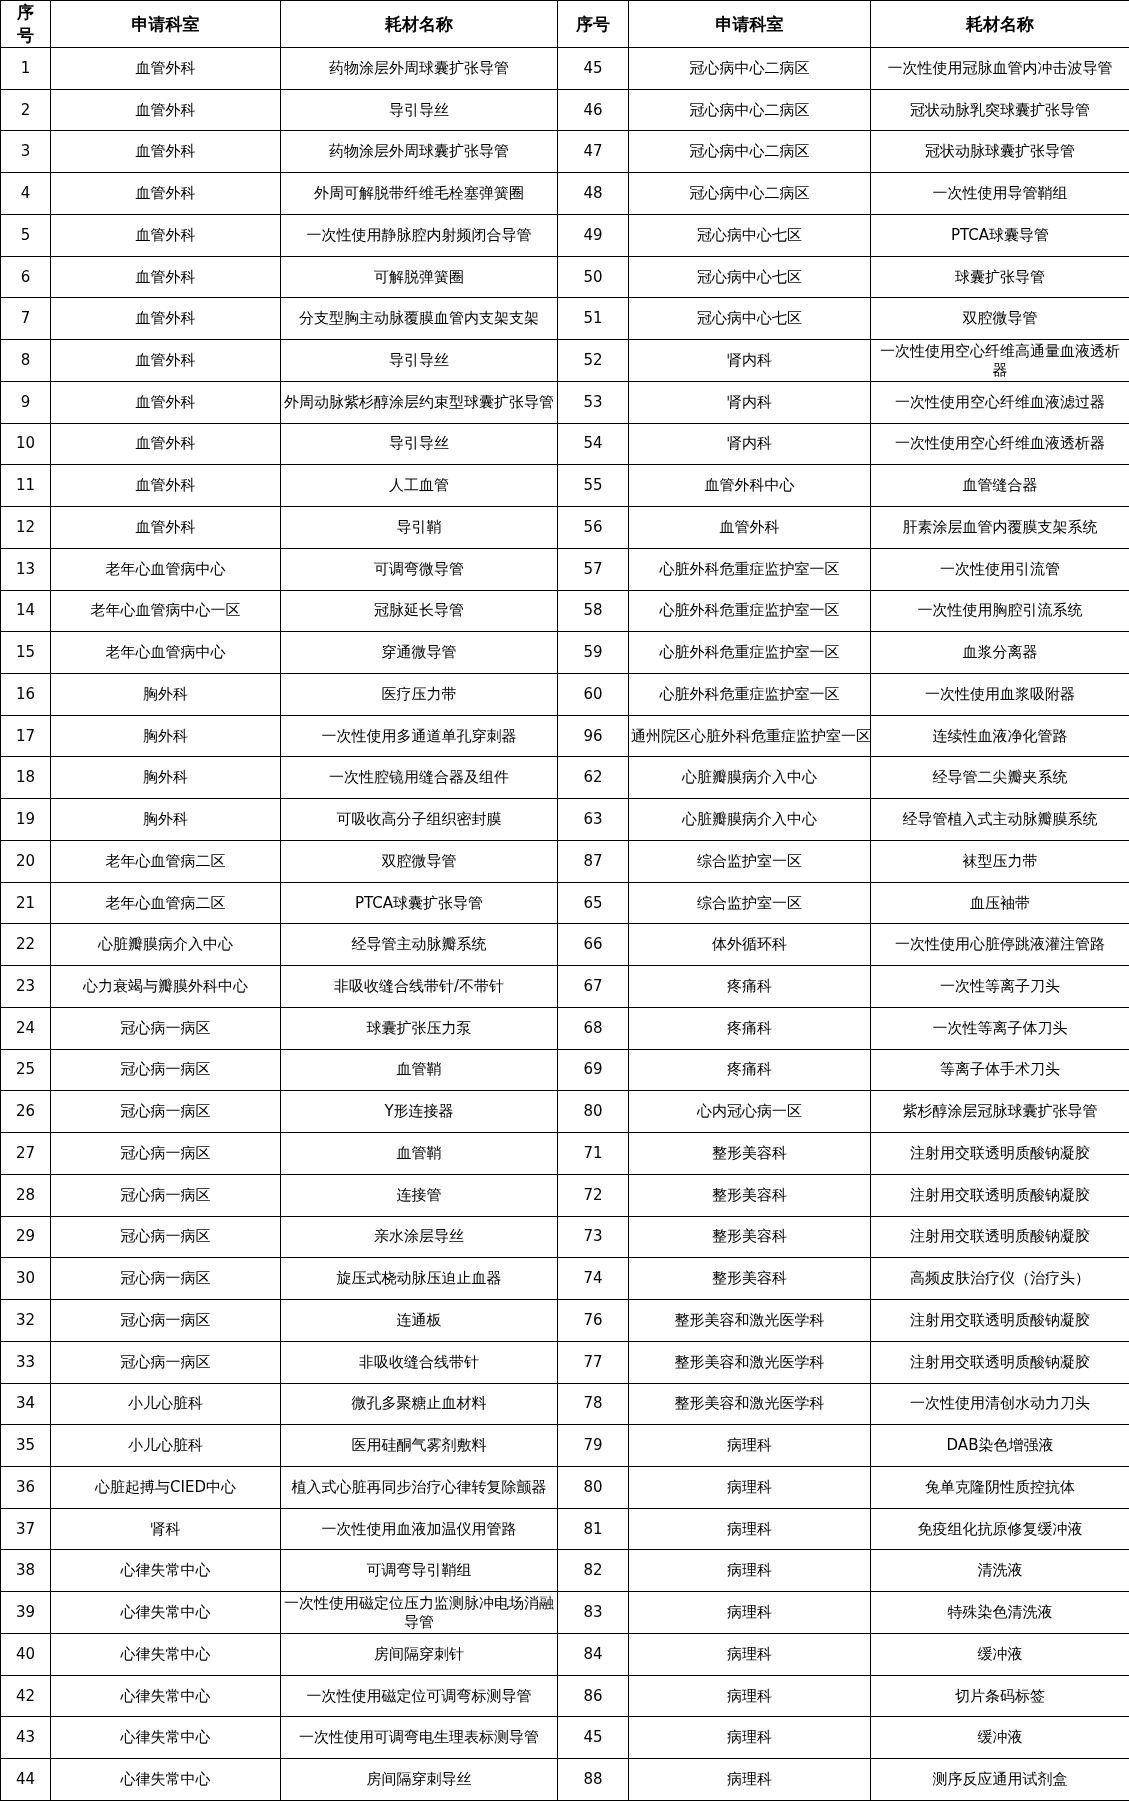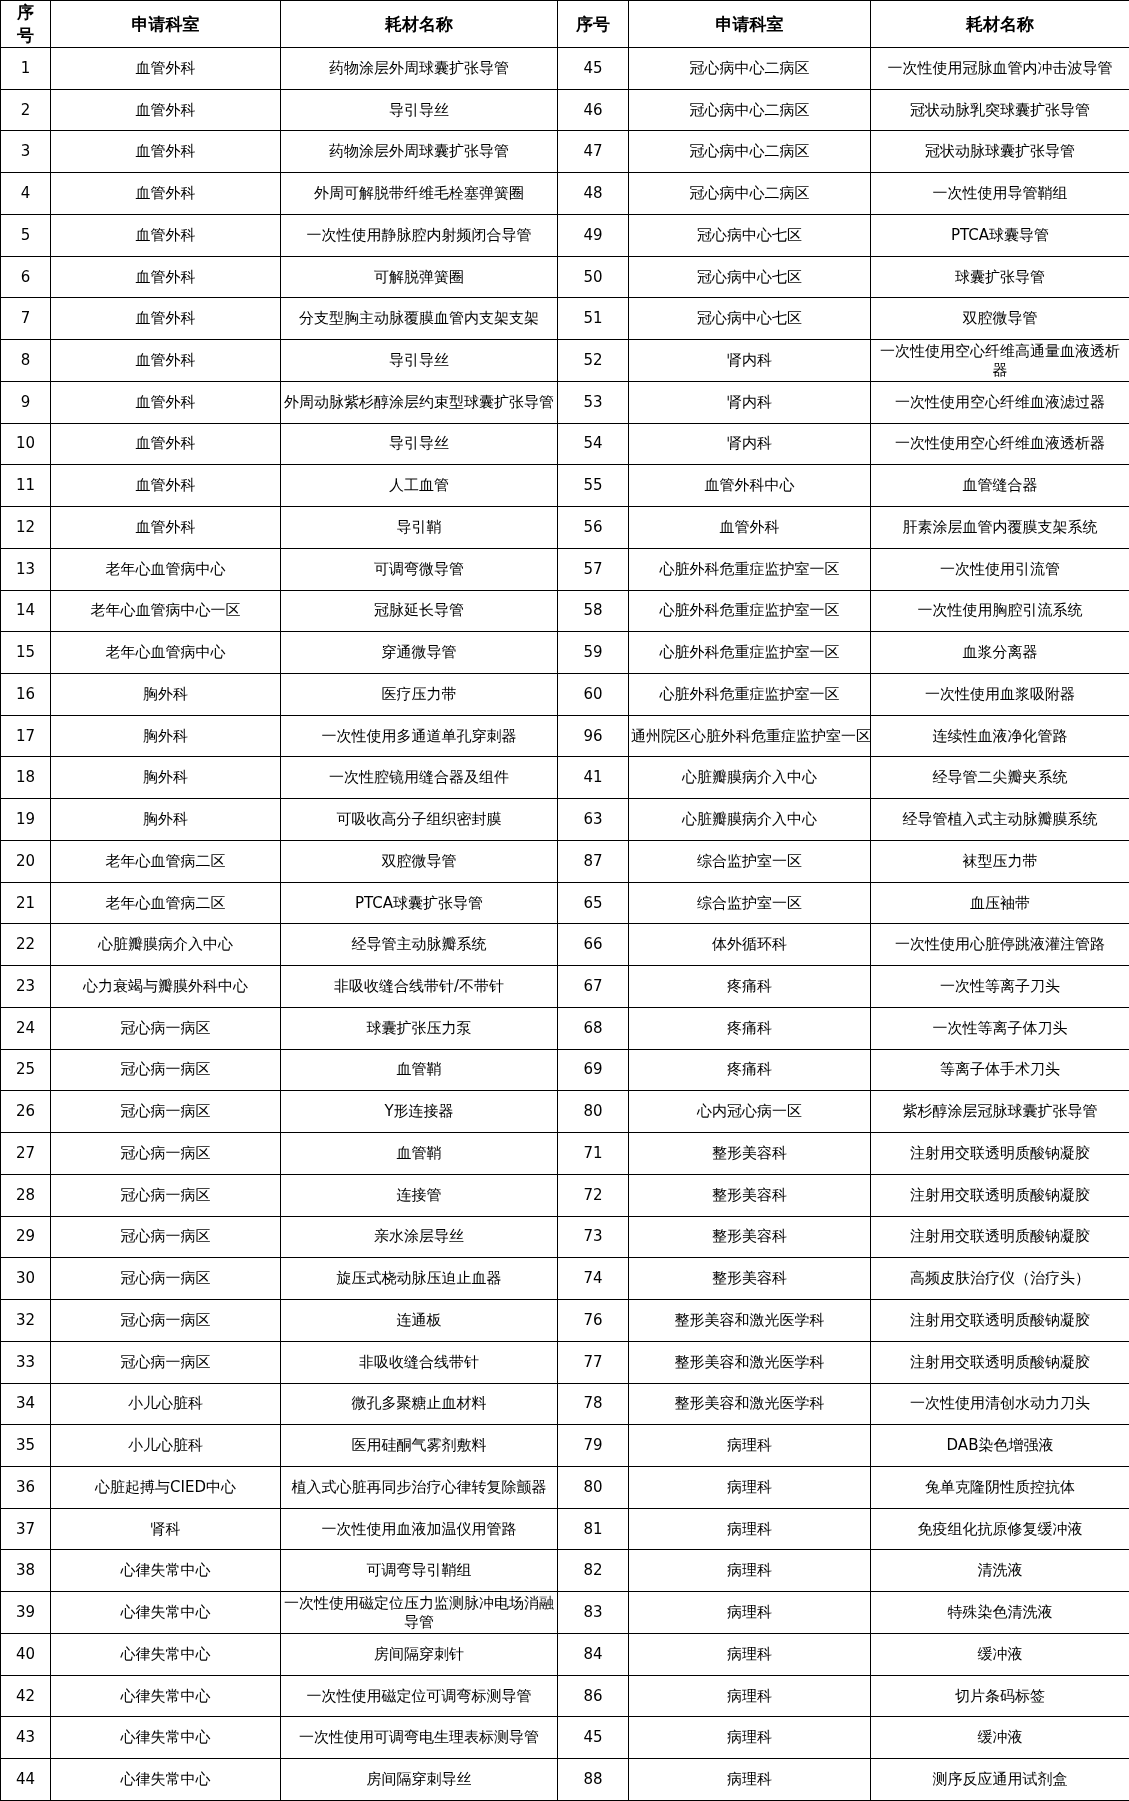--- a/index.html
+++ b/index.html
@@ -216,21 +216,21 @@
         <td class="dept">胸外科</td>
         <td class="item">一次性使用多通道单孔穿刺器</td>
         <td class="serial">96</td>
         <td class="dept">通州院区心脏外科危重症监护室一区</td>
         <td class="item">连续性血液净化管路</td>
       </tr>
       <tr>
         <td class="serial">18</td>
         <td class="dept">胸外科</td>
         <td class="item">一次性腔镜用缝合器及组件</td>
-        <td class="serial">41</td>
+        <td class="serial">62</td>
         <td class="dept">心脏瓣膜病介入中心</td>
         <td class="item">经导管二尖瓣夹系统</td>
       </tr>
       <tr>
         <td class="serial">19</td>
         <td class="dept">胸外科</td>
         <td class="item">可吸收高分子组织密封膜</td>
         <td class="serial">63</td>
         <td class="dept">心脏瓣膜病介入中心</td>
         <td class="item">经导管植入式主动脉瓣膜系统</td>

